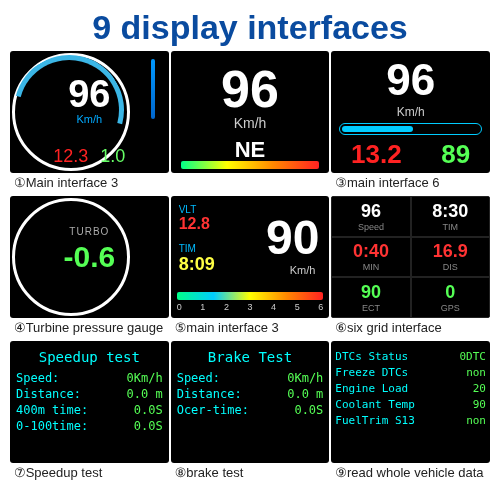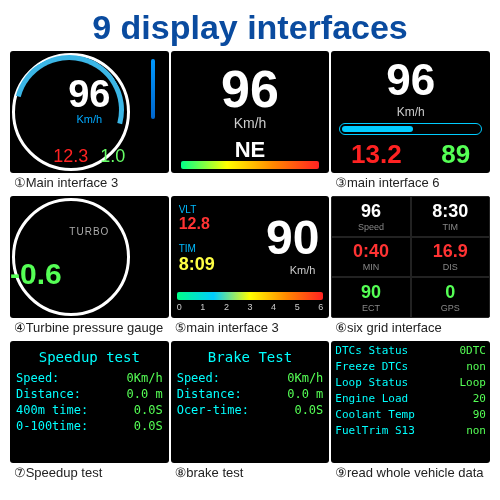--- a/index.html
+++ b/index.html
@@ -29,21 +29,21 @@
   .p3 { text-align: center; }
   .p3 .big { font-size: 44px; font-weight: bold; margin-top: 4px; }
   .p3 .unit { font-size: 12px; color: #ccc; }
   .p3 .prog { margin: 4px 8px; height: 12px; border: 1px solid #0cf; border-radius: 6px; position: relative; }
   .p3 .prog::after { content:''; position:absolute; left:2px; top:2px; width:50%; height:6px; background:#0cf; border-radius:4px; }
   .p3 .row { display:flex; justify-content: space-around; font-size: 26px; font-weight: bold; margin-top:2px; }
   .p3 .red { color:#f22; } .p3 .grn { color:#5f5; }
   
   .p4 .gauge { width:118px; height:118px; border:3px solid #fff; border-radius:50%; position:absolute; left:2px; top:2px; }
   .p4 .tlabel { position:absolute; top:30px; left:0; right:0; text-align:center; font-size:10px; color:#aaa; letter-spacing:1px; }
-  .p4 .val { position:absolute; top:61px; left:0; right:0; font-size:30px; font-weight:bold; color:#5f5; }
+  .p4 .val { position:absolute; top:44px; left:0; right:0; text-align:center; font-size:30px; font-weight:bold; color:#5f5; }
   
   .p5 .left { position:absolute; left:8px; top:8px; font-size:10px; }
   .p5 .vlabel { color:#0bf; }
   .p5 .vval { color:#f33; font-size:16px; font-weight:bold; }
   .p5 .tlabel { color:#0bf; margin-top:10px; }
   .p5 .tval { color:#ff4; font-size:18px; font-weight:bold; }
   .p5 .big { position:absolute; right:10px; top:14px; font-size:48px; font-weight:bold; }
   .p5 .unit { position:absolute; right:14px; top:68px; font-size:11px; color:#ccc; }
   .p5 .scale { position:absolute; bottom:4px; left:6px; right:6px; height:22px; }
   .p5 .sbar { height:8px; background: linear-gradient(90deg,#0f8,#0cf,#ff0,#f80,#f22); border-radius:2px; }
@@ -53,21 +53,21 @@
   .p6 .c { border:1px solid #222; display:flex; flex-direction:column; justify-content:center; align-items:center; font-size:10px; }
   .p6 .v { font-size:18px; font-weight:bold; }
   .p6 .w { color:#fff; } .p6 .r { color:#f33; } .p6 .g { color:#5f5; }
   .p6 .l { color:#888; font-size:9px; }
   
   .p7, .p8 { padding:8px 6px; font-family: monospace; font-size:12px; }
   .p7 .h, .p8 .h { color:#0ff; text-align:center; font-size:14px; margin-bottom:6px; }
   .p7 .row, .p8 .row { display:flex; justify-content:space-between; color:#0ff; margin:2px 0;text-align:center; }
   .p7 .val, .p8 .val { color:#5f5; }
   
-  .p9 { padding:0 4px; font-family: monospace; font-size:11px; }
+  .p9 { padding:6px 4px; font-family: monospace; font-size:11px; }
   .p9 .row { display:flex; justify-content:space-between; color:#0ff; margin:3px 0; }
   .p9 .val { color:#5f5; }
 </style>
 </head>
 <body>
 
 <div class="title">9 display interfaces</div>
 
 <div class="grid">
 
@@ -224,24 +224,20 @@
     <div class="panel p9">
         <div class="row">
           <span>DTCs Status</span>
           <span class="val">0DTC</span>
         </div>
         <div class="row">
           <span>Freeze DTCs</span>
           <span class="val">non</span>
         </div>
         <div class="row">
-          <span>Loop Status</span>
-          <span class="val">Loop</span>
-        </div>
-        <div class="row">
           <span>Engine Load</span>
           <span class="val">20</span>
         </div>
         <div class="row">
           <span>Coolant Temp</span>
           <span class="val">90</span>
         </div>
         <div class="row">
           <span>FuelTrim S13</span>
           <span class="val">non</span>

